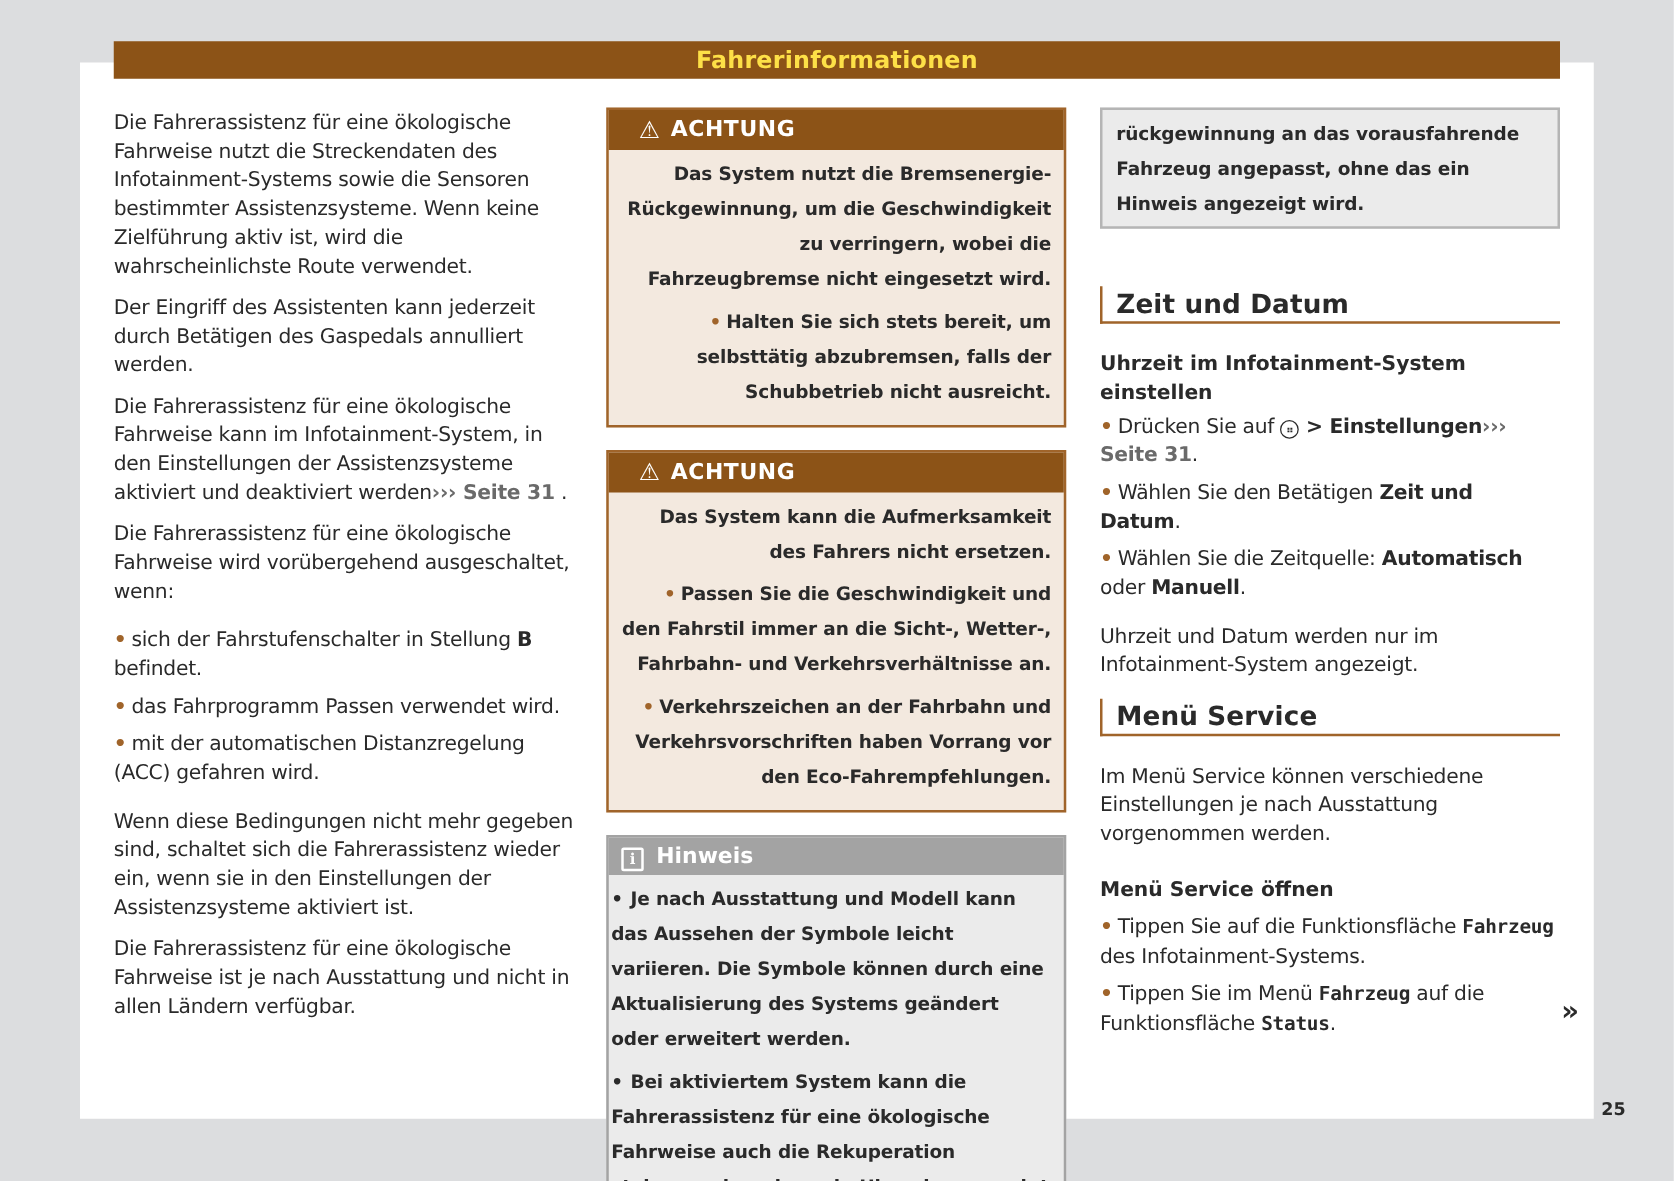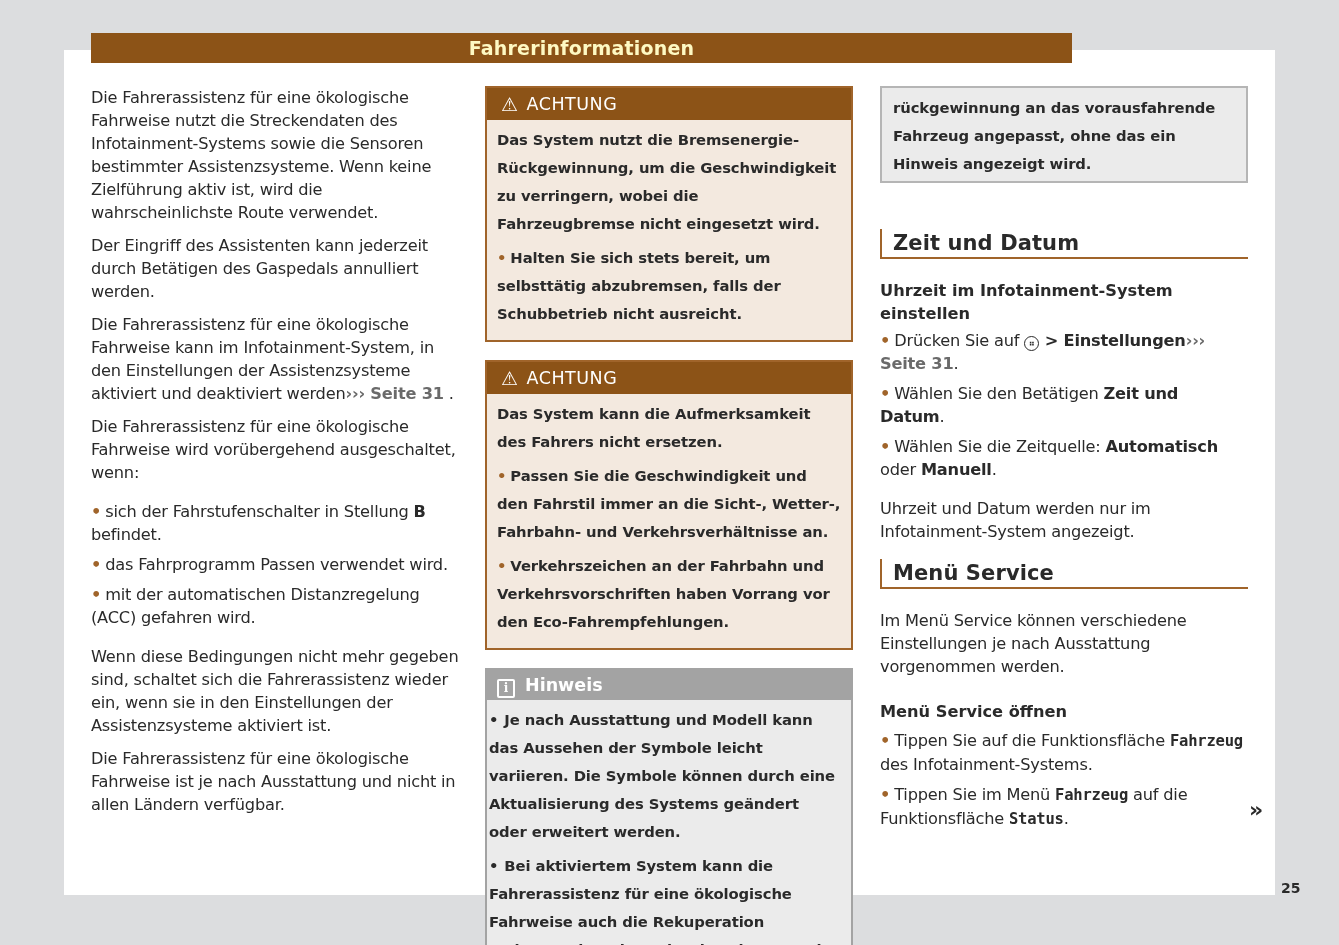--- a/index.html
+++ b/index.html
@@ -10,23 +10,23 @@
     font-family: "DejaVu Sans", sans-serif;
     color: #2a2a2a;
   }
   .page {
     position: absolute; left: 64px; top: 50px;
     width: 1211px; height: 845px;
     background: #ffffff;
   }
   .header-bar {
     position: absolute; left: 91px; top: 33px;
-    width: 981px; height: 30px;
+    width: 1157px; height: 30px;
     background: #8c5317;
-    color: #fef9c3;
+    color: #fde047;
     font-weight: bold; font-size: 19px;
     text-align: center; line-height: 30px;
     letter-spacing: 0.2px;
   }
   .col { position: absolute; }
   .col1 { left: 91px; top: 86px; width: 370px; }
   .col2 { left: 485px; top: 86px; width: 368px; }
   .col3 { left: 880px; top: 86px; width: 368px; }
 
   .p {
@@ -39,25 +39,25 @@
   .mono { font-family: "DejaVu Sans Mono", monospace; font-weight: bold; font-size: 15.5px; }
   .xref { color: #6a6a6a; font-weight: bold; }
 
   .warn-box {
     border: 2px solid #a0642a;
     background: #f3e9df;
     margin-bottom: 18px;
   }
   .warn-head {
     background: #8c5317; color: #fff;
-    font-size: 17.5px; font-weight: normal;
-    padding: 4px 14px; height: 24px; line-height: 24px;
+    font-size: 17.5px; font-weight: bold;
+    padding: 4px 24px; height: 24px; line-height: 24px;
     letter-spacing: 0.5px;
   }
-  .warn-body { padding: 6px 10px 6px 10px; }
+  .warn-body { padding: 6px 10px 6px 10px; text-align: right; }
   .box-p {
     font-size: 14.8px; line-height: 28px; font-weight: bold;
     margin: 0 0 6px 0; letter-spacing: -0.1px;
   }
   .note-box {
     border: 2px solid #a3a3a3;
     background: #ebebeb;
   }
   .note-head {
     background: #a3a3a3; color: #fff;

